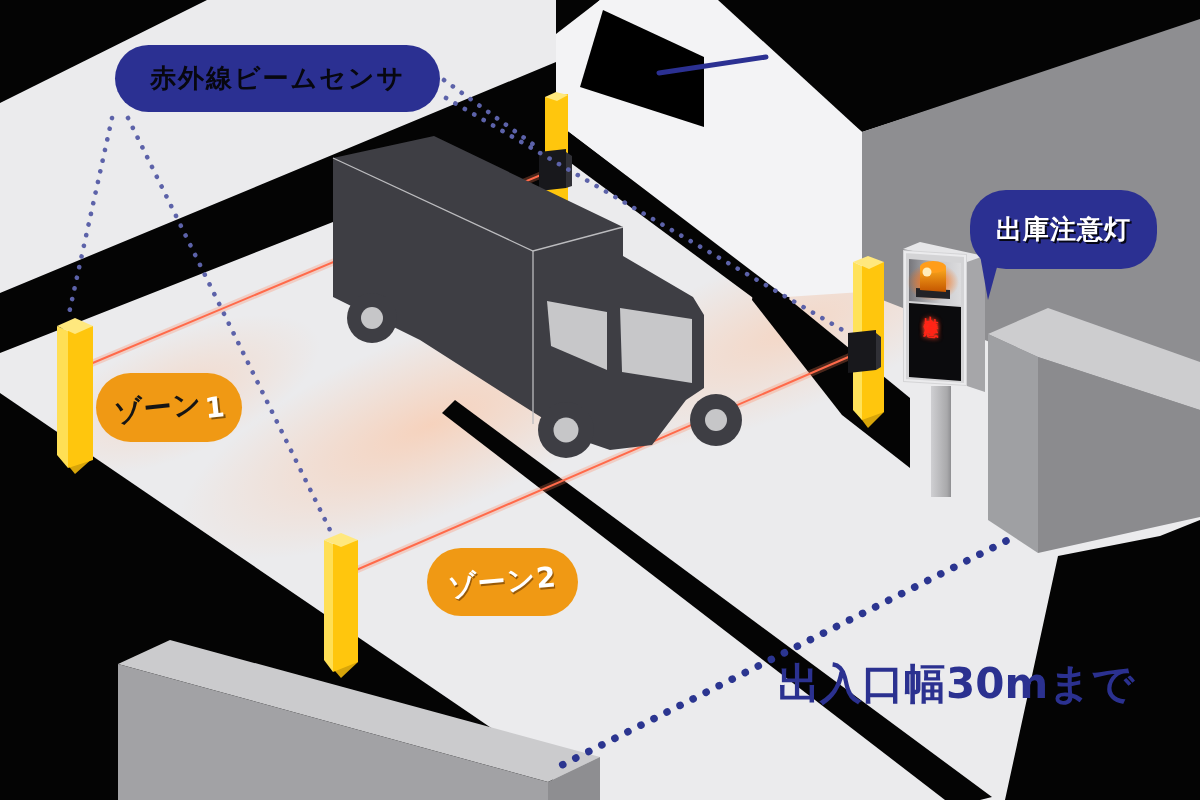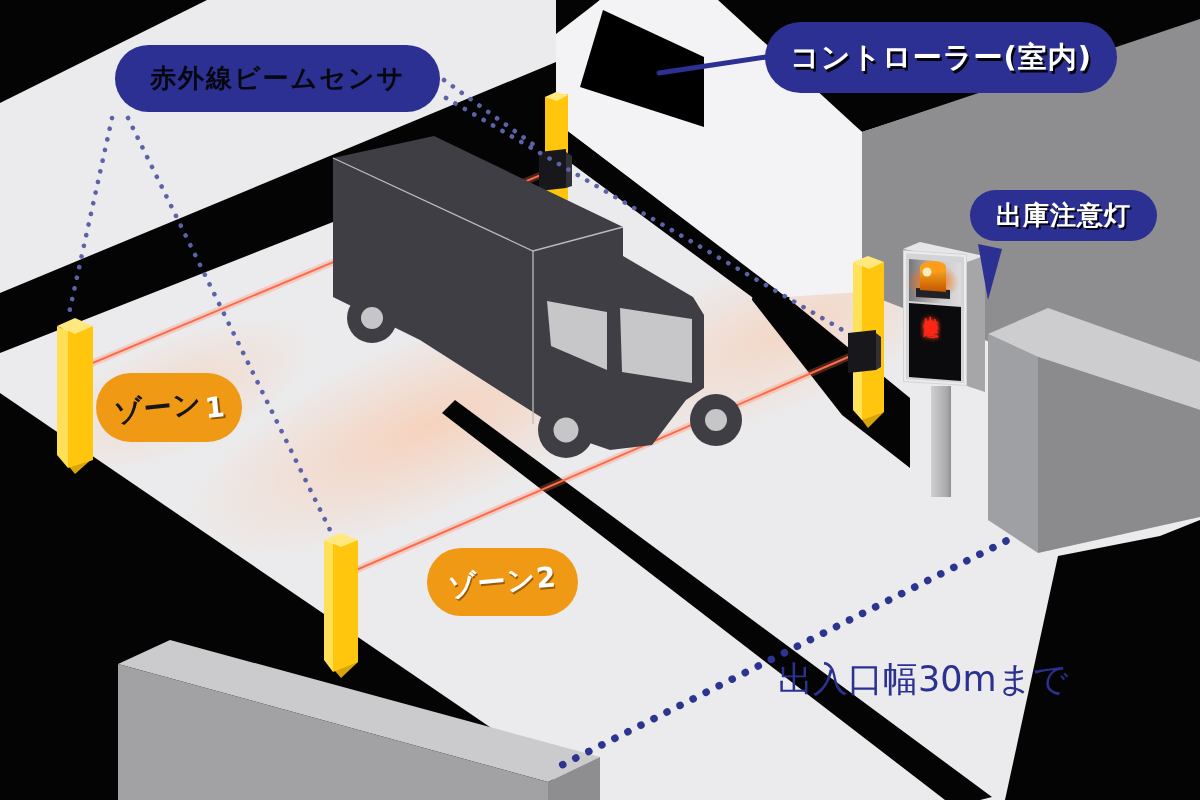--- a/index.html
+++ b/index.html
@@ -10,28 +10,28 @@
   }
   #scene{position:absolute;left:0;top:0;}
   .lbl{
     position:absolute;display:flex;align-items:center;justify-content:center;
     font-weight:bold;white-space:nowrap;box-sizing:border-box;
   }
   .lbl-navy{background:#2b3092;border-radius:36px;}
   .lbl-orange{background:#f09914;border-radius:35px;}
   #lbl-sensor{left:115px;top:45px;width:325px;height:67px;font-size:26px;color:#07070f;letter-spacing:2px;}
   #lbl-controller{left:765px;top:22px;width:352px;height:71px;font-size:29px;color:#fff;text-shadow:2px 3px 0 rgba(0,0,0,.95);letter-spacing:1px;}
-  #lbl-light{left:970px;top:190px;width:187px;height:51px;font-size:26px;color:#fff;text-shadow:2px 2px 0 rgba(0,0,0,.85);letter-spacing:1px;}
+  #lbl-light{left:970px;top:190px;width:187px;height:79px;font-size:26px;color:#fff;text-shadow:2px 2px 0 rgba(0,0,0,.85);letter-spacing:1px;}
   #lbl-zone1{left:96px;top:373px;width:146px;height:69px;font-size:28px;}
   #lbl-zone1 .zt{transform:rotate(-6deg);color:#151515;letter-spacing:1px;}
   #lbl-zone1 .zn{transform:rotate(-6deg);color:#fff;text-shadow:2px 2px 0 rgba(0,0,0,.45);margin-left:3px;}
   #lbl-zone2{left:427px;top:548px;width:151px;height:68px;font-size:28px;color:#fff;}
   #lbl-zone2 .zt{transform:rotate(-5deg);text-shadow:1px 2px 0 rgba(95,50,0,.6);letter-spacing:1px;}
   #txt-width{
-    position:absolute;left:778px;top:656px;font-size:35px;font-weight:400;
+    position:absolute;left:778px;top:656px;font-size:42px;font-weight:700;
     color:#2b3190;letter-spacing:0px;white-space:nowrap;
   }
   #txt-device{
     position:absolute;left:916px;top:304px;width:30px;height:76px;
     writing-mode:vertical-rl;text-orientation:upright;
     font-size:15px;font-weight:bold;color:#ff2517;letter-spacing:2px;
     text-shadow:0 0 5px rgba(255,70,40,.95);transform:skewY(6deg);
     line-height:30px;
   }
 </style>
@@ -183,23 +183,20 @@
       <path d="M446,98 L846,332"></path>
     </g>
 
     <path d="M1006,541 L556,768" stroke="#2b3590" stroke-width="7.5" stroke-dasharray="0.1 14.5" stroke-linecap="round" fill="none"></path>
   </svg>
 
   <div class="lbl lbl-navy" id="lbl-sensor">
     <span>赤外線ビームセンサ</span>
   </div>
 
-  <div class="lbl lbl-navy" id="lbl-controller">
-    <span>コントローラー(室内)</span>
-  </div>
 
   <div class="lbl lbl-navy" id="lbl-light">
     <span>出庫注意灯</span>
   </div>
 
   <div class="lbl lbl-orange" id="lbl-zone1">
     <span class="zt">ゾーン</span>
     <span class="zn">1</span>
   </div>
 

